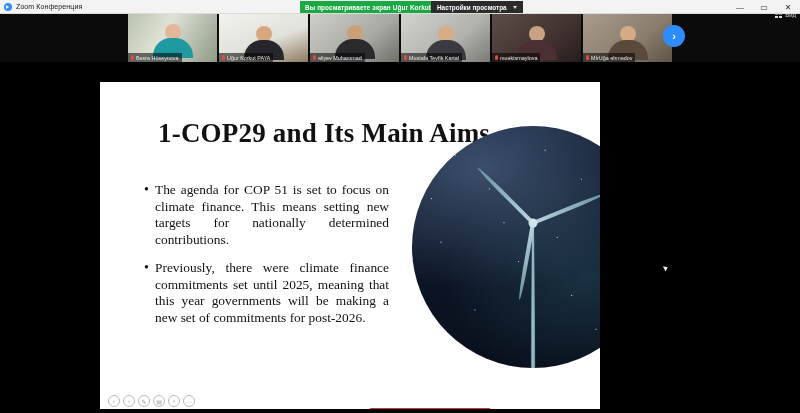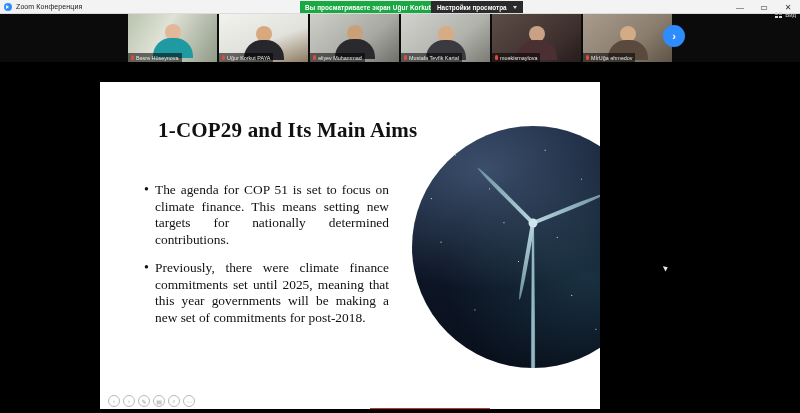--- a/index.html
+++ b/index.html
@@ -106,21 +106,21 @@
 
   
   .stage{ position:absolute; left:0; top:62px; width:800px; height:351px; background:#000; }
   .slide{
     position:absolute; left:100px; top:20px; width:500px; height:327px;
     background:#fff; overflow:hidden;
   }
   .slide-title{
     position:absolute; left:58px; top:36px;
     font-family:"Liberation Serif", serif; font-weight:bold;
-    font-size:21px; color:#111; letter-spacing:.2px;
+    font-size:27px; color:#111; letter-spacing:.2px;
   }
   .bullets{
     position:absolute; left:44px; top:100px; width:245px;
     font-family:"Liberation Serif", serif; color:#111;
   }
   .bullet{ display:flex; margin-bottom:12px; }
   .bullet .dot{ flex:none; width:11px; font-size:14px; line-height:16.5px; }
   .bullet .txt{
     flex:1; font-size:13.4px; line-height:16.5px;
     text-align:justify; text-align-last:left;
@@ -313,21 +313,21 @@
 
       <div class="slide-title">1-COP29 and Its Main Aims</div>
 
       <div class="bullets">
         <div class="bullet">
           <span class="dot">•</span>
           <span class="txt">The agenda for COP 51 is set to focus on climate finance. This means setting new targets for nationally determined contributions.</span>
         </div>
         <div class="bullet">
           <span class="dot">•</span>
-          <span class="txt">Previously, there were climate finance commitments set until 2025, meaning that this year governments will be making a new set of commitments for post-2018.</span>
+          <span class="txt">Previously, there were climate finance commitments set until 2025, meaning that this year governments will be making a new set of commitments for post-2026.</span>
         </div>
       </div>
 
       <div class="photo">
         <div class="stars"></div>
         <div class="turbine-mast"></div>
         <div class="blade b1"></div>
         <div class="blade b2"></div>
         <div class="blade b3"></div>
         <div class="hub"></div>

